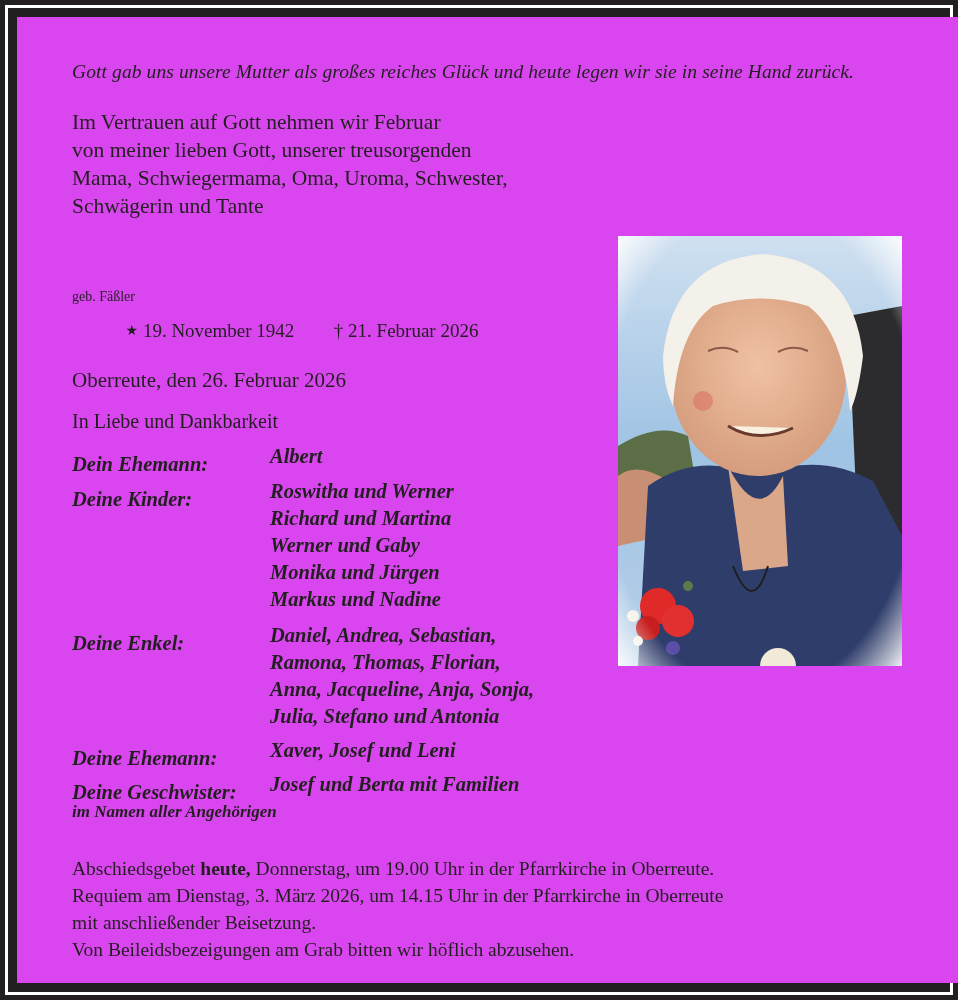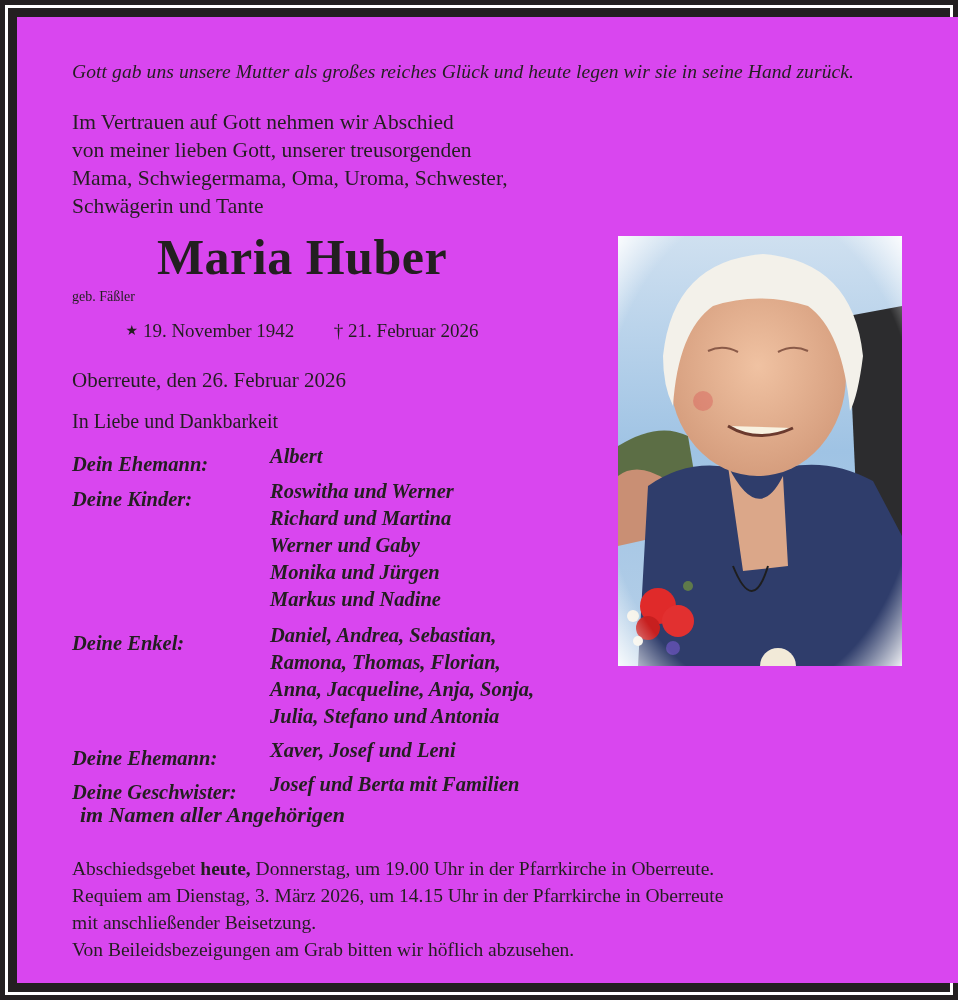--- a/index.html
+++ b/index.html
@@ -36,46 +36,45 @@
     }
     .maiden { left: 55px; top: 272px; width: 460px; text-align: left; font-size: 14px; }
     .dates { left: 55px; top: 303px; width: 460px; text-align: center; font-size: 19px; }
     .dates .sym { font-size: 14px; vertical-align: 2px; }
     .dates .gap { display: inline-block; width: 30px; }
     .place { left: 55px; top: 351px; font-size: 21px; }
     .thanks { left: 55px; top: 393px; font-size: 20px; }
     .fam-row { position: absolute; left: 55px; white-space: nowrap; font-style: italic; font-weight: 600; font-size: 20.5px; line-height: 27px; }
     .fam-label { position: absolute; left: 0; margin-top: 8px; }
     .fam-names { position: absolute; left: 198px; }
-    .closing { left: 55px; top: 785px; font-style: italic; font-weight: 600; font-size: 22px; margin-left: 8px; }
+    .closing { left: 55px; top: 785px; font-style: italic; font-weight: 600; font-size: 17px; }
     .services { left: 55px; top: 838px; font-size: 19.5px; line-height: 27px; }
     .services b { font-weight: bold; }
     .photo {
       position: absolute; left: 601px; top: 219px; width: 284px; height: 430px;
       overflow: hidden; background: #ffffff;
     }
     .photo svg { display: block; }
   </style>
 </head>
 <body>
 
 <div class="frame-outer">
   <div class="frame-inner">
     <div class="paper">
 
       <div class="abs motto">Gott gab uns unsere Mutter als großes reiches Glück und heute legen wir sie in seine Hand zurück.</div>
 
       <div class="abs intro">
-        <div>Im Vertrauen auf Gott nehmen wir Abschied</div>
+        <div>Im Vertrauen auf Gott nehmen wir Februar</div>
         <div>von meiner lieben Gott, unserer treusorgenden</div>
         <div>Mama, Schwiegermama, Oma, Uroma, Schwester,</div>
         <div>Schwägerin und Tante</div>
       </div>
 
-      <div class="abs name">Maria Huber</div>
       <div class="abs maiden">geb. Fäßler</div>
 
       <div class="abs dates">
         <span class="sym">★</span>
         <span>19. November 1942</span>
         <span class="gap"></span>
         <span>†</span>
         <span>21. Februar 2026</span>
       </div>
 

